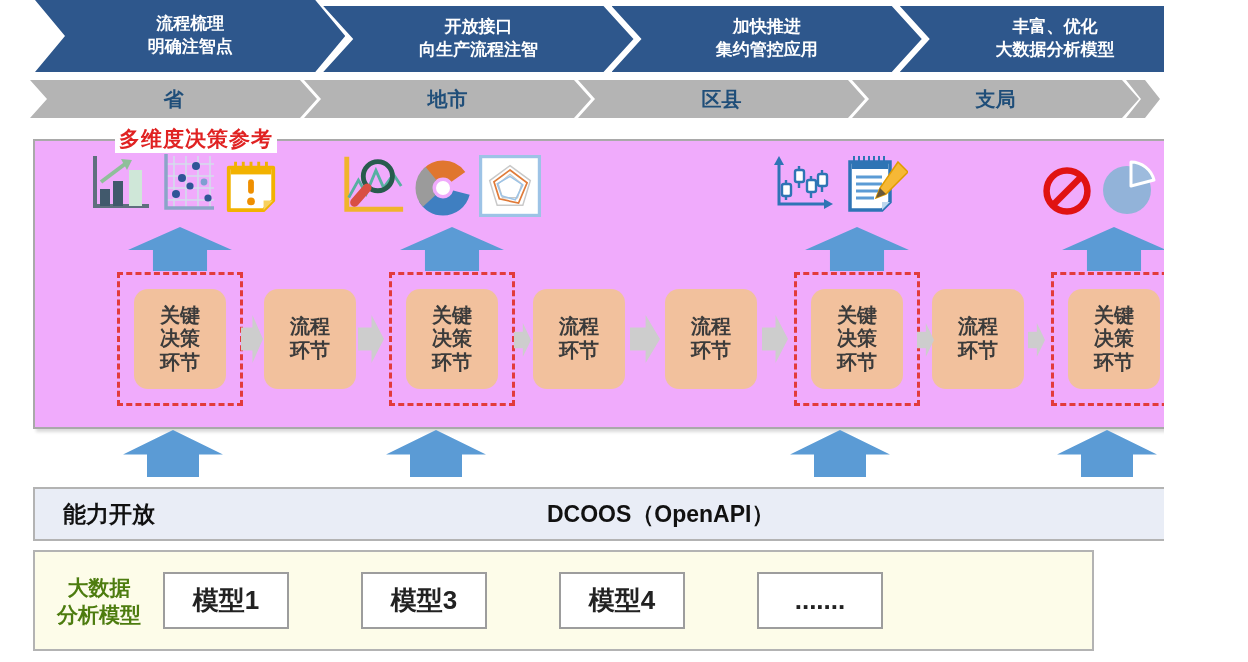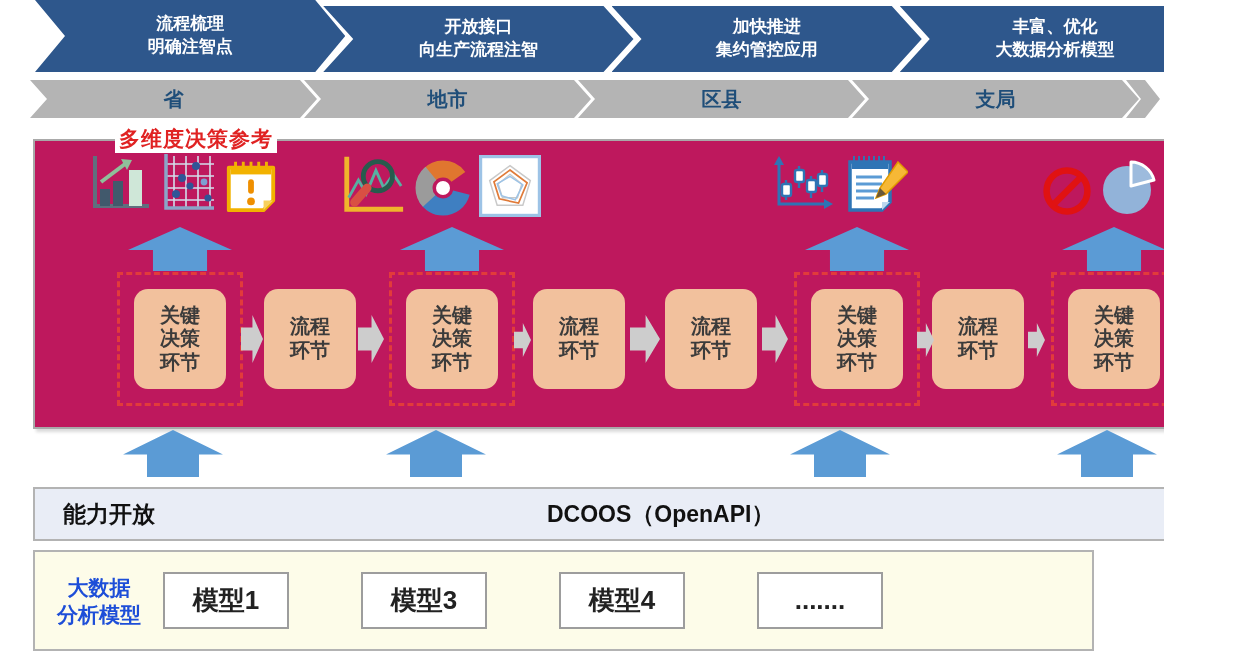--- a/index.html
+++ b/index.html
@@ -16,21 +16,21 @@
   
   .level-row{position:absolute;left:30px;top:80px;width:1130px;height:38px;display:flex;}
   .level{flex:1;background:#b4b4b4;color:#1f4e79;font-weight:bold;font-size:20px;
          display:flex;align-items:center;justify-content:center;
          clip-path:polygon(0 0,calc(100% - 17px) 0,100% 50%,calc(100% - 17px) 100%,0 100%,17px 50%);}
   .level + .level{margin-left:-13px;}
   .level-cap{flex:none;width:34px;margin-left:-13px;background:#b4b4b4;
          clip-path:polygon(0 0,calc(100% - 15px) 0,100% 50%,calc(100% - 15px) 100%,0 100%,15px 50%);}
 
   
-  .main-box{position:absolute;left:33px;top:139px;width:1157px;height:286px;background:#be185d;
+  .main-box{position:absolute;left:33px;top:139px;width:1157px;height:286px;background:#f0abfc;
             border:2px solid #a9a9a9;box-shadow:3px 3px 3px rgba(0,0,0,.15);}
   .decision-label{position:absolute;left:80px;top:-16px;font-weight:bold;font-size:21px;color:#e02222;
                   letter-spacing:1px;background:#fff;padding:0 4px;}
   .icons{position:absolute;top:10px;display:flex;align-items:flex-end;gap:7px;}
   .g1{left:52px;} .g2{left:304px;} .g3{left:734px;} .g4{left:1006px;top:18px;}
 
   .arrow-up{position:absolute;background:#5b9bd5;
             clip-path:polygon(50% 0,100% 52%,76% 52%,76% 100%,24% 100%,24% 52%,0 52%);}
   .inner-arrow{top:86px;width:104px;height:44px;}
   .below-arrow{top:430px;width:100px;height:47px;}
@@ -52,21 +52,21 @@
            border:2px solid #b3b3b3;}
   .cap-left{position:absolute;left:28px;top:50%;transform:translateY(-50%);font-weight:bold;
             font-size:23px;color:#111;}
   .cap-center{position:absolute;left:512px;top:50%;transform:translateY(-50%);font-weight:bold;
             font-size:23px;color:#111;}
 
   
   .model-bar{position:absolute;left:33px;top:550px;width:1057px;height:97px;background:#fdfce9;
              border:2px solid #b3b3b3;}
   .model-label{position:absolute;left:22px;top:50%;transform:translateY(-50%);font-weight:bold;
-               font-size:21px;color:#1d4ed8;text-align:center;line-height:1.3;white-space:pre-line;}
+               font-size:21px;color:#4d7c0f;text-align:center;line-height:1.3;white-space:pre-line;}
   .model-boxes{position:absolute;left:128px;top:20px;display:flex;gap:72px;}
   .model-box{width:122px;height:53px;background:#fff;border:2px solid #9d9d9d;display:flex;
              align-items:center;justify-content:center;font-weight:bold;font-size:26px;color:#222;}
 
   .right-strip{position:absolute;left:1240px;top:78px;width:8px;height:576px;background:#dcdcdc;}
 </style>
 </head>
 <body>
 
 <div class="canvas">

